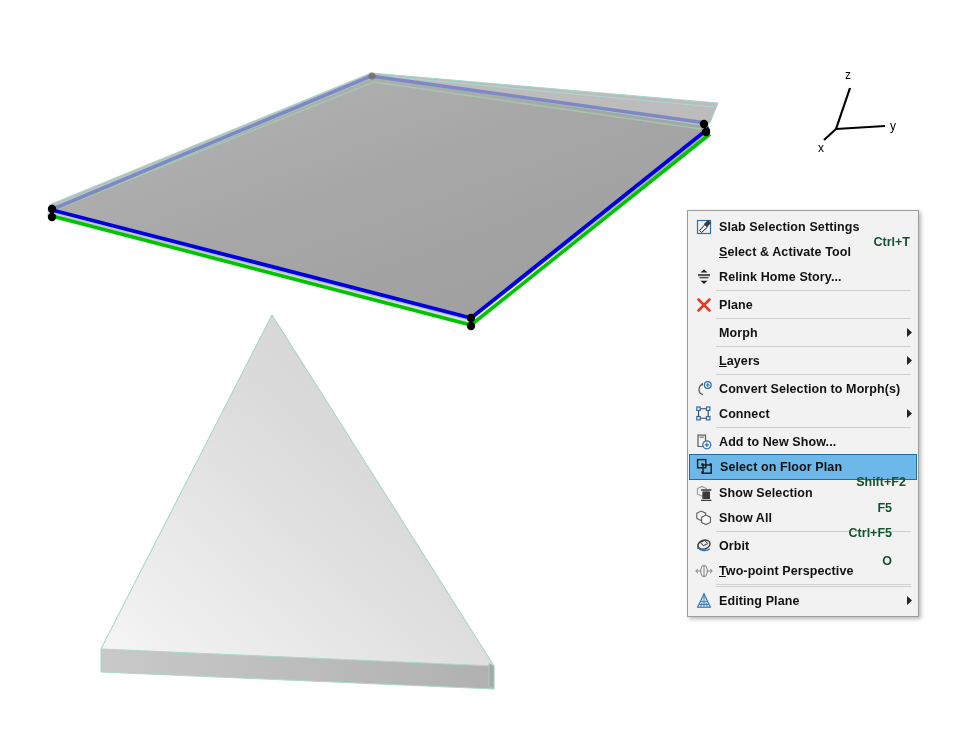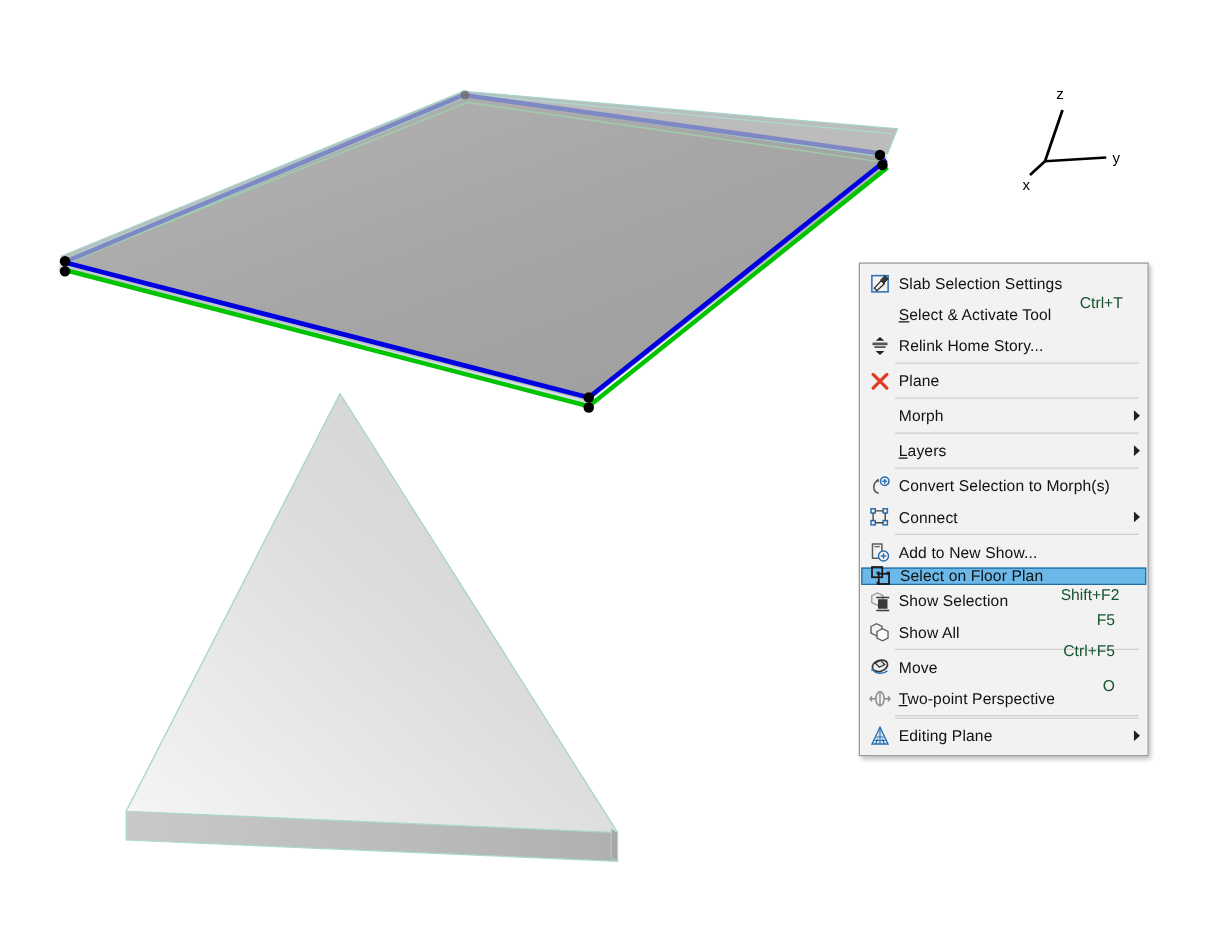--- a/index.html
+++ b/index.html
@@ -47,25 +47,26 @@
     user-select: none;
   }
   .menu-item {
     position: relative;
     display: flex;
     align-items: center;
     height: 25px;
     padding: 0 6px 0 4px;
     box-sizing: border-box;
     white-space: nowrap;
+    font-weight: bold;
   }
   .menu-item.selected {
     background: #6cb8e8;
     border: 1px solid #1c6ea4;
-    height: 14px;
+    height: 26px;
     margin: 0 1px;
     padding-left: 3px;
     padding-right: 5px;
   }
   .mi-icon {
     width: 24px;
     min-width: 24px;
     height: 20px;
     display: flex;
     align-items: center;
@@ -322,21 +323,21 @@
     <div class="sep"></div>
     <div class="menu-item">
       <span class="mi-icon">
         <svg width="18" height="18" viewBox="0 0 18 18">
           <ellipse cx="9" cy="7.6" rx="6.2" ry="4.4" transform="rotate(-18 9 7.6)" fill="none" stroke="#333" stroke-width="1.3"></ellipse>
           <path d="M5.2 5.4 L9.6 3.4 L12.8 6.6 L8.4 8.8 Z" fill="#e8e8e8" stroke="#333" stroke-width="1"></path>
           <path d="M3.4 10.8 C5 14 12 14.6 14.8 11.6" fill="none" stroke="#2a6fb0" stroke-width="1.3"></path>
           <path d="M2.4 9 L4.6 11 L2 12 Z" fill="#2a6fb0"></path>
         </svg>
       </span>
-      <span class="mi-label">Move</span>
+      <span class="mi-label">Orbit</span>
       <span class="mi-shortcut">O</span>
       <span class="mi-arrow"></span>
     </div>
     <div class="menu-item">
       <span class="mi-icon">
         <svg width="18" height="18" viewBox="0 0 18 18">
           <ellipse cx="9" cy="9" rx="3.3" ry="5.6" fill="none" stroke="#8a8a8a" stroke-width="1.2"></ellipse>
           <path d="M9 3.4 L9 14.6" stroke="#8a8a8a" stroke-width="1.1"></path>
           <path d="M5.7 9 L2 9 M2.6 7 L1 9 L2.6 11" fill="none" stroke="#8a8a8a" stroke-width="1.1"></path>
           <path d="M12.3 9 L16 9 M15.4 7 L17 9 L15.4 11" fill="none" stroke="#8a8a8a" stroke-width="1.1"></path>

